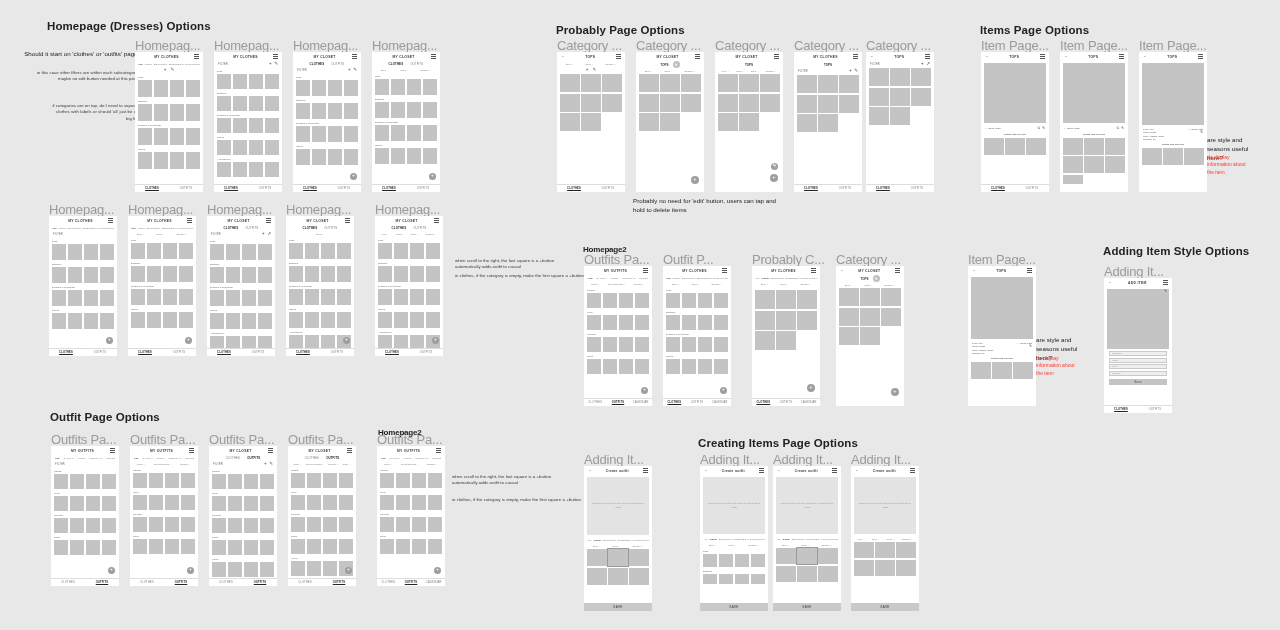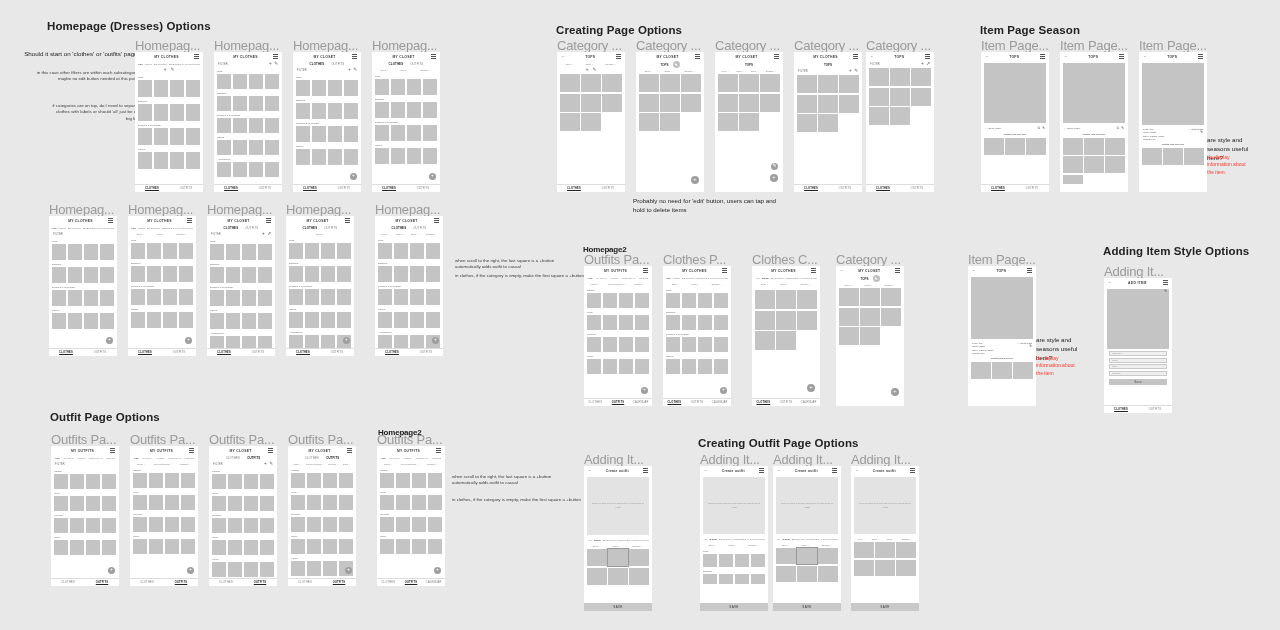--- a/index.html
+++ b/index.html
@@ -143,24 +143,24 @@
     display:flex; align-items:center; justify-content:center; gap:4px;
     font-size:3px; font-weight:700; color:#333; height:7px;
   }
   .circ{ width:7px; height:7px; border-radius:50%; background:#c0c0c0; display:flex;align-items:center;justify-content:center;font-size:3.4px;color:#fff;}
 </style>
 </head>
 <body>
 
 <div class="board">
     <div class="section-title" style="left: 47px; top: 20px;">Homepage (Dresses) Options</div>
-    <div class="section-title" style="left: 556px; top: 24px;">Creating Page Options</div>
-    <div class="section-title" style="left: 980px; top: 24px;">Item Page Season</div>
+    <div class="section-title" style="left: 556px; top: 24px;">Probably Page Options</div>
+    <div class="section-title" style="left: 980px; top: 24px;">Items Page Options</div>
     <div class="section-title" style="left: 50px; top: 411px;">Outfit Page Options</div>
-    <div class="section-title" style="left: 698px; top: 437px;">Creating Outfit Page Options</div>
+    <div class="section-title" style="left: 698px; top: 437px;">Creating Items Page Options</div>
     <div class="section-title" style="left: 1103px; top: 245px;">Adding Item Style Options</div>
     <div class="note big r" style="left: 8px; top: 50px; width: 133px;">Should it start on 'clothes' or 'outfits' page?</div>
     <div class="note r" style="left: 30px; top: 70px; width: 111px;">in this case other filters are within each subcategories
 maybe no edit button needed at this point?</div>
     <div class="note r" style="left: 20px; top: 103px; width: 121px;">if categories are on top, do I need to separate
 clothes with labels or should 'all' just be one
 big list?</div>
     <div class="note big" style="left: 633px; top: 197px; width: 180px;">Probably no need for 'edit' button, users can tap and
 hold to delete items</div>
     <div class="note " style="left: 455px; top: 258px; width: 130px;">when scroll to the right, the last square is a +button
@@ -1036,21 +1036,21 @@
         <div class="t" style="height: 15px;"></div>
         <div class="t" style="height: 15px;"></div>
       </div>
       <div class="fab" style="right: 4px; bottom: 12px; width: 7px; height: 7px; font-size: 4.9px;">+</div>
       <div class="bottomnav">
         <span>CLOTHES</span>
         <span class="on">OUTFITS</span>
         <span>CALENDAR</span>
       </div>
     </div>
-    <div class="frame-label " style="left: 663px; top: 252px;">Clothes P...</div>
+    <div class="frame-label " style="left: 663px; top: 252px;">Outfit P...</div>
     <div class="phone" style="left: 663px; top: 266px; width: 68px; height: 140px;">
       <div class="ph-head">
         <div class="ic sm"></div>
         <div class="ph-title">MY CLOTHES</div>
         <div class="burger">
           <i></i>
           <i></i>
           <i></i>
         </div>
       </div>
@@ -1093,21 +1093,21 @@
         <div class="t" style="height: 15px;"></div>
         <div class="t" style="height: 15px;"></div>
       </div>
       <div class="fab" style="right: 4px; bottom: 12px; width: 7px; height: 7px; font-size: 4.9px;">+</div>
       <div class="bottomnav">
         <span class="on">CLOTHES</span>
         <span>OUTFITS</span>
         <span>CALENDAR</span>
       </div>
     </div>
-    <div class="frame-label " style="left: 752px; top: 252px;">Clothes C...</div>
+    <div class="frame-label " style="left: 752px; top: 252px;">Probably C...</div>
     <div class="phone" style="left: 752px; top: 266px; width: 68px; height: 140px;">
       <div class="ph-head">
         <div class="ic sm"></div>
         <div class="ph-title">MY CLOTHES</div>
         <div class="burger">
           <i></i>
           <i></i>
           <i></i>
         </div>
       </div>

